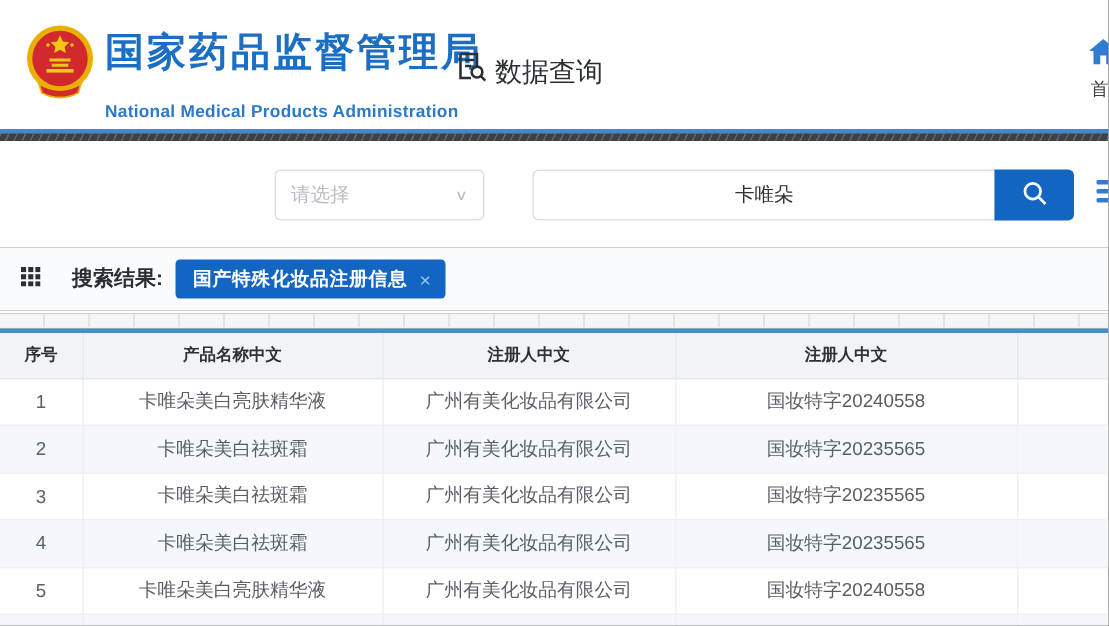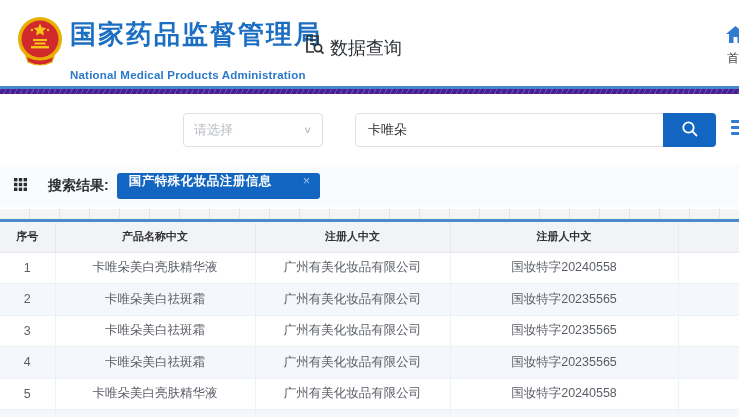--- a/index.html
+++ b/index.html
@@ -1,19 +1,19 @@
 <!DOCTYPE html>
 <html><head>
 <meta charset="utf-8">
 <style>
   * { margin:0; padding:0; box-sizing:border-box; }
   html,body { background:#e9e9e9; }
   body { font-family:"Liberation Sans","DejaVu Sans",sans-serif; }
   #page {
-    position:relative; width:739px; height:417px; background:#4c1d95;
+    position:relative; width:739px; height:417px; background:#404040;
     overflow:hidden; margin:0 auto;
   }
 
   
   .header { position:absolute; left:0; top:0; width:739px; height:86px; background:#fff; }
   .emblem { position:absolute; left:16px; top:16px; width:48px; height:52px; }
   .brand-text { position:absolute; left:70px; top:20px; }
   .brand-title { font-size:26px; font-weight:bold; color:#1b6ec2; letter-spacing:2px; line-height:1.1; }
   .brand-sub { font-size:11.5px; color:#2c79c9; margin-top:20px; letter-spacing:.2px;font-weight:bold; }
   .nav-query { position:absolute; left:303px; top:33px; display:flex; align-items:flex-end; gap:5px;
@@ -27,34 +27,34 @@
 
   
   .search-section { position:absolute; left:0; top:94px; width:739px; height:71px; background:#fff; }
   .select-box { position:absolute; left:183px; top:19px; width:140px; height:34px;
       border:1px solid #dcdfe4; border-radius:4px; background:#fff; display:flex;
       align-items:center; justify-content:space-between; padding:0 10px; cursor:pointer; }
   .select-placeholder { font-size:13px; color:#b8bcc4; }
   .select-caret { color:#b8bcc4; font-size:12px; transform:scaleY(.8); }
   .search-input { position:absolute; left:355px; top:19px; width:309px; height:34px;
       border:1px solid #dcdfe4; border-radius:4px 0 0 4px; padding:0 12px; font-size:13px;
-      color:#303133; outline:none; font-family:inherit; }
+      color:#303133; outline:none; font-family:inherit;text-align:center; }
   .search-btn { position:absolute; left:663px; top:19px; width:53px; height:34px;
       background:#1266c1; border:none; border-radius:0 4px 4px 0; cursor:pointer;
       display:flex; align-items:center; justify-content:center; }
   .filter-glyph { position:absolute; left:731px; top:26px; width:14px; height:20px; cursor:pointer; }
   .filter-glyph i { display:block; height:3px; background:#2f7cd0; border-radius:1px; margin-bottom:3px; }
 
   
   .results-bar { position:absolute; left:0; top:165px; width:739px; height:42px; background:#fafbfc;
       display:flex; align-items:center; }
   .results-label { display:flex; align-items:center; gap:21px; margin-left:14px;
       font-size:14px; font-weight:bold; color:#2b2f33; }
   .result-tag { margin-left:8px; height:26px; background:#1266c1; border-radius:3px;
-      display:flex; align-items:flex-start; padding:0 10px 0 12px; cursor:pointer;gap:23px; }
+      display:flex; align-items:center; padding:0 10px 0 12px; cursor:pointer; }
   .result-tag .tag-text { color:#fff; font-size:12.5px; font-weight:bold; letter-spacing:.5px; }
   .result-tag .tag-close { color:#9cc3ec; font-size:13px; margin-left:8px; cursor:pointer; }
 
   
   .ruler-strip { position:absolute; left:0; top:207px; width:739px; height:12px;
       background:repeating-linear-gradient(90deg, #f5f5f6 0 29px, #e2e3e5 29px 30px);
       border-top:2px solid #fff; border-bottom:1px solid #eef0f2; }
 
   
   .table-wrap { position:absolute; left:0; top:219px; width:739px; height:198px;

